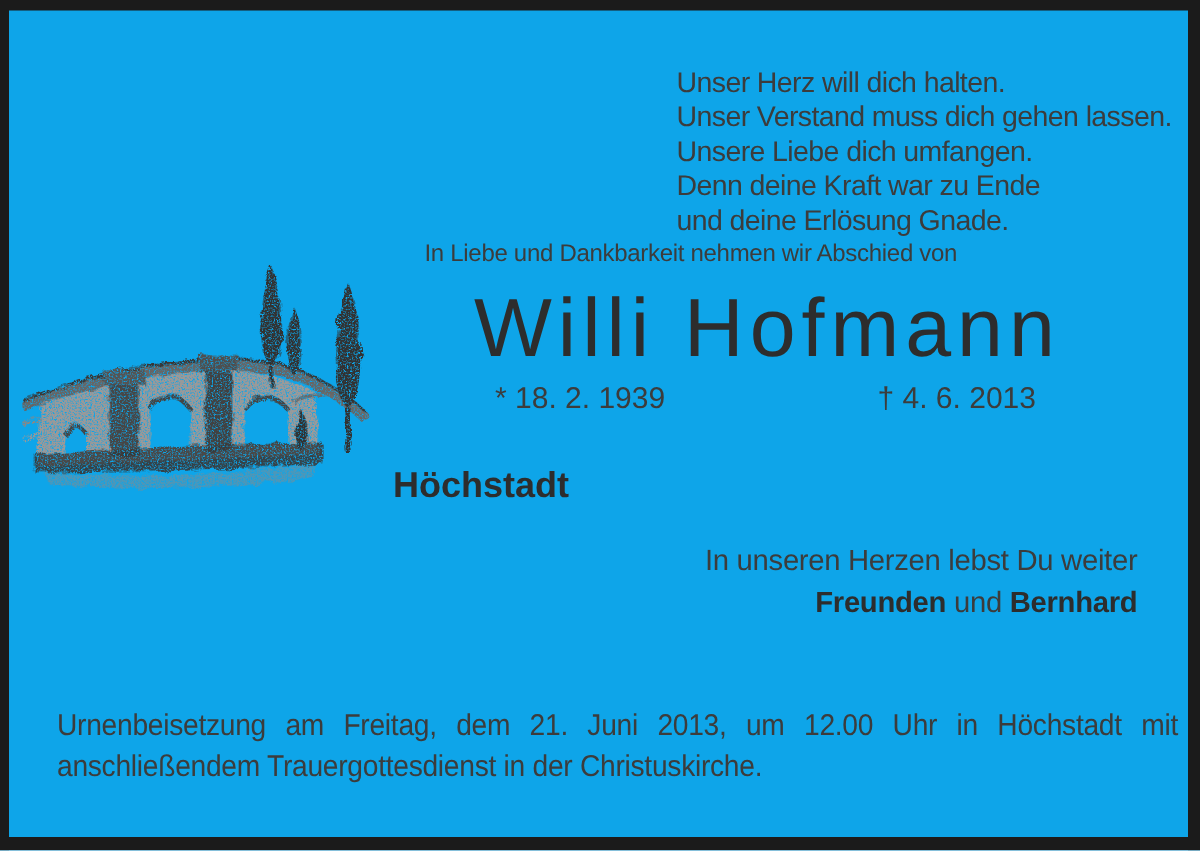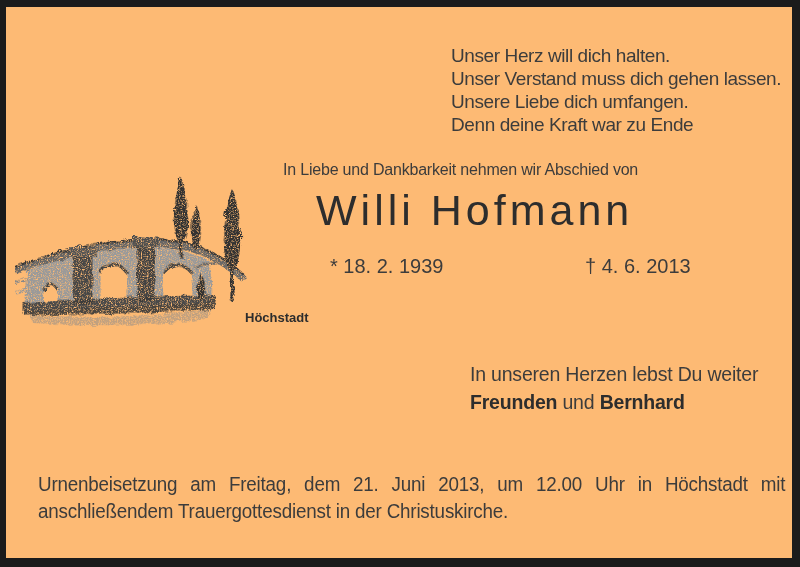--- a/index.html
+++ b/index.html
@@ -1,20 +1,20 @@
 <!DOCTYPE html>
 <html><head>
 <meta charset="utf-8">
 <style>
   html, body { margin: 0; padding: 0; background: #ffffff; }
   .page {
     position: relative;
     width: 800px;
     height: 567px;
-    background: #fdba74;
+    background: #0ea5e9;
     overflow: hidden;
     font-family: "Liberation Sans", "DejaVu Sans", sans-serif;
     color: #3a3a3a;
   }
   .frame { position: absolute; background: #1b1b1b; }
   .frame-top    { left: 0; top: 0; width: 800px; height: 7px; }
   .frame-bottom { left: 0; top: 558px; width: 800px; height: 9px; }
   .frame-left   { left: 0; top: 0; width: 6px; height: 567px; }
   .frame-right  { left: 792px; top: 0; width: 8px; height: 567px; }
 
@@ -24,36 +24,36 @@
     position: absolute; left: 451px; top: 44px;
     font-size: 19px; line-height: 23px; letter-spacing: -0.4px;
     color: #3c3c3c; white-space: nowrap;
   }
   .intro {
     position: absolute; left: 283px; top: 161px;
     font-size: 16px; letter-spacing: -0.2px; color: #3c3c3c; white-space: nowrap;
   }
   .name {
     position: absolute; left: 316px; top: 186px;
-    font-size: 43px; letter-spacing: 4px; font-weight: normal;
+    font-size: 55px; letter-spacing: 4px; font-weight: normal;
     color: #2d2d2d; white-space: nowrap;
   }
   .dates { position: absolute; left: 0; top: 255px; width: 800px; font-size: 20px; color: #3c3c3c; }
   .birth { position: absolute; left: 330px; white-space: nowrap; }
   .death { position: absolute; left: 585px; white-space: nowrap; }
 
   .place {
-    position: absolute; left: 245px; top: 310px;
-    font-size: 13px; font-weight: bold; color: #2d2d2d; white-space: nowrap;
+    position: absolute; left: 262px; top: 310px;
+    font-size: 24px; font-weight: bold; color: #2d2d2d; white-space: nowrap;
   }
 
   .family {
     position: absolute; left: 470px; top: 361px;
     font-size: 19.5px; line-height: 27.5px; letter-spacing: -0.2px;
-    color: #3c3c3c; white-space: nowrap;
+    color: #3c3c3c; white-space: nowrap; text-align: right;
   }
   .family b { color: #2d2d2d; }
 
   .funeral {
     position: absolute; left: 38px; top: 471px; width: 795px;
     transform: scaleX(0.94); transform-origin: 0 0;
     font-size: 20px; line-height: 27px; letter-spacing: -0.2px;
     color: #3c3c3c;
   }
   .funeral .jline { text-align: justify; text-align-last: justify; }
@@ -122,20 +122,21 @@
     </defs>
     <use href="#art" filter="url(#sk1)"></use>
     <use href="#art" filter="url(#sk2)" opacity="0.55"></use>
   </svg>
 
   <div class="poem">
     <div>Unser Herz will dich halten.</div>
     <div>Unser Verstand muss dich gehen lassen.</div>
     <div>Unsere Liebe dich umfangen.</div>
     <div>Denn deine Kraft war zu Ende</div>
+    <div>und deine Erlösung Gnade.</div>
   </div>
 
   <div class="intro">In Liebe und Dankbarkeit nehmen wir Abschied von</div>
 
   <div class="name">Willi Hofmann</div>
 
   <div class="dates">
     <span class="birth">* 18. 2. 1939</span>
     <span class="death">† 4. 6. 2013</span>
   </div>

